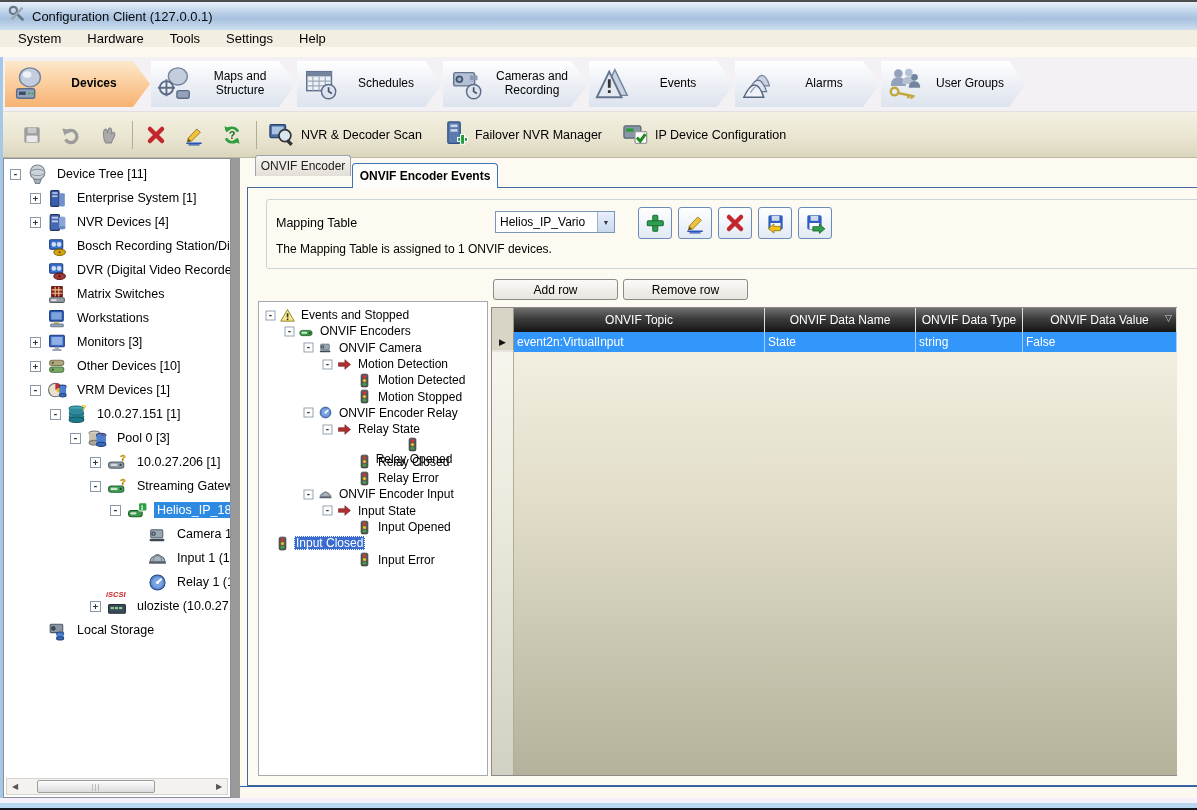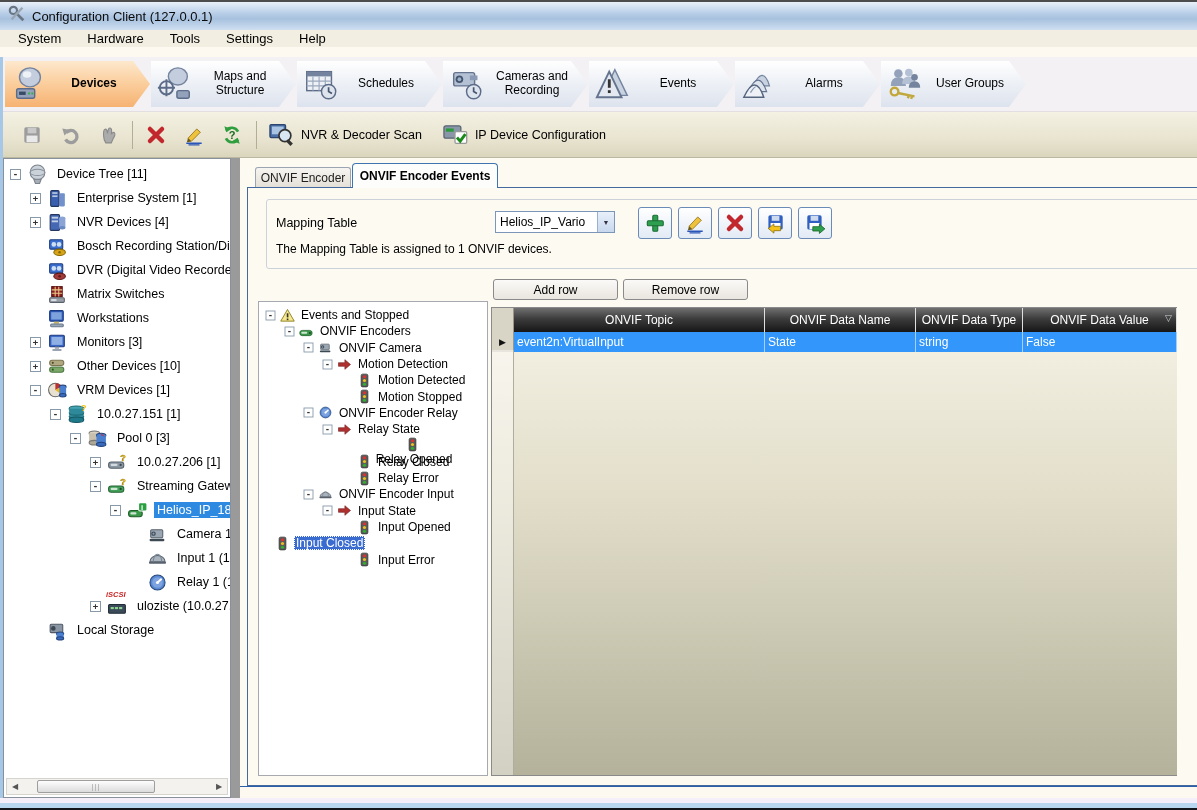--- a/index.html
+++ b/index.html
@@ -63,21 +63,21 @@
     background:linear-gradient(180deg,#fdfdfd,#dcdcdc); display:flex; align-items:center; justify-content:center;
     color:#9a9a9a; font-size:7px; letter-spacing:1px; cursor:pointer; }
   .sc-track-right { flex:1; }
 
   
   #splitter { position:absolute; left:231px; top:158px; width:9px; height:640px; background:#9a9a9a; cursor:col-resize; }
 
   
   #main-bg { position:absolute; left:240px; top:158px; width:957px; height:640px; background:#fdfaf1; }
   .tab { position:absolute; font-size:12px; display:flex; align-items:center; justify-content:center; cursor:pointer; }
-  #tab-inactive { left:255px; top:167px; width:96px; height:21px;
+  #tab-inactive { left:255px; top:155px; width:96px; height:21px;
     background:linear-gradient(180deg,#f7f5f1,#e3dfd7); border:1px solid #9aa4b2; border-bottom:none;
     border-radius:3px 3px 0 0; color:#222; }
   #tab-active { left:352px; top:163px; width:146px; height:25px; background:#fdfdfc;
     border:1px solid #3f74b0; border-bottom:none; border-radius:4px 4px 0 0; font-weight:bold; z-index:3; }
 
   #page { position:absolute; left:247px; top:187px; width:950px; height:599px;
     background:#fdfaf1; border:1px solid #44699e; border-right:none; overflow:hidden; }
 
   #groupbox { position:absolute; left:18px; top:11px; width:945px; height:70px;
     border:1px solid #ccd2da; border-radius:3px; }
@@ -281,20 +281,30 @@
     </div>
     <div class="tsep"></div>
     <div class="tlabeled">
       <span><svg width="26" height="26" viewBox="0 0 20 20">
           <rect x="1.5" y="3.5" width="12" height="10" rx="1" fill="#4a6fa5" stroke="#2c456e"></rect>
           <rect x="3" y="5" width="9" height="6" fill="#a9c4e2"></rect>
           <circle cx="13" cy="12" r="4.6" fill="#d9e6f2" stroke="#333" stroke-width="1.3"></circle>
           <rect x="15.6" y="14.6" width="5" height="2.6" transform="rotate(45 15.6 14.6)" fill="#333"></rect>
         </svg></span>
       <span>NVR &amp; Decoder Scan</span>
+    </div>
+    <div class="tlabeled">
+      <span><svg width="26" height="26" viewBox="0 0 20 20">
+          <rect x="4.5" y="1.5" width="9.5" height="16.5" rx="1" fill="#5a7ab0" stroke="#33517e"></rect>
+          <rect x="6.5" y="3.5" width="5.5" height="2" fill="#c8d6e6"></rect>
+          <rect x="6.5" y="7" width="5.5" height="2" fill="#c8d6e6"></rect>
+          <rect x="12" y="13.4" width="7.6" height="3" fill="#229a3a" stroke="#fff" stroke-width=".8"></rect>
+          <rect x="14.3" y="11.1" width="3" height="7.6" fill="#229a3a" stroke="#fff" stroke-width=".8"></rect>
+        </svg></span>
+      <span>Failover NVR Manager</span>
     </div>
     <div class="tlabeled">
       <span><svg width="26" height="26" viewBox="0 0 20 20">
           <rect x="1.5" y="4.5" width="13" height="9.5" rx="1.5" fill="#8a97a8" stroke="#5a6575"></rect>
           <rect x="3" y="6.5" width="6" height="2.5" fill="#2a9a3a"></rect>
           <rect x="10" y="9" width="9" height="9" rx="1" fill="#fff" stroke="#999"></rect>
           <path d="M11.5 13.5 l2.5 2.8 l4-5.5" stroke="#1a8a1a" stroke-width="2.2" fill="none"></path>
         </svg></span>
       <span>IP Device Configuration</span>
     </div>

